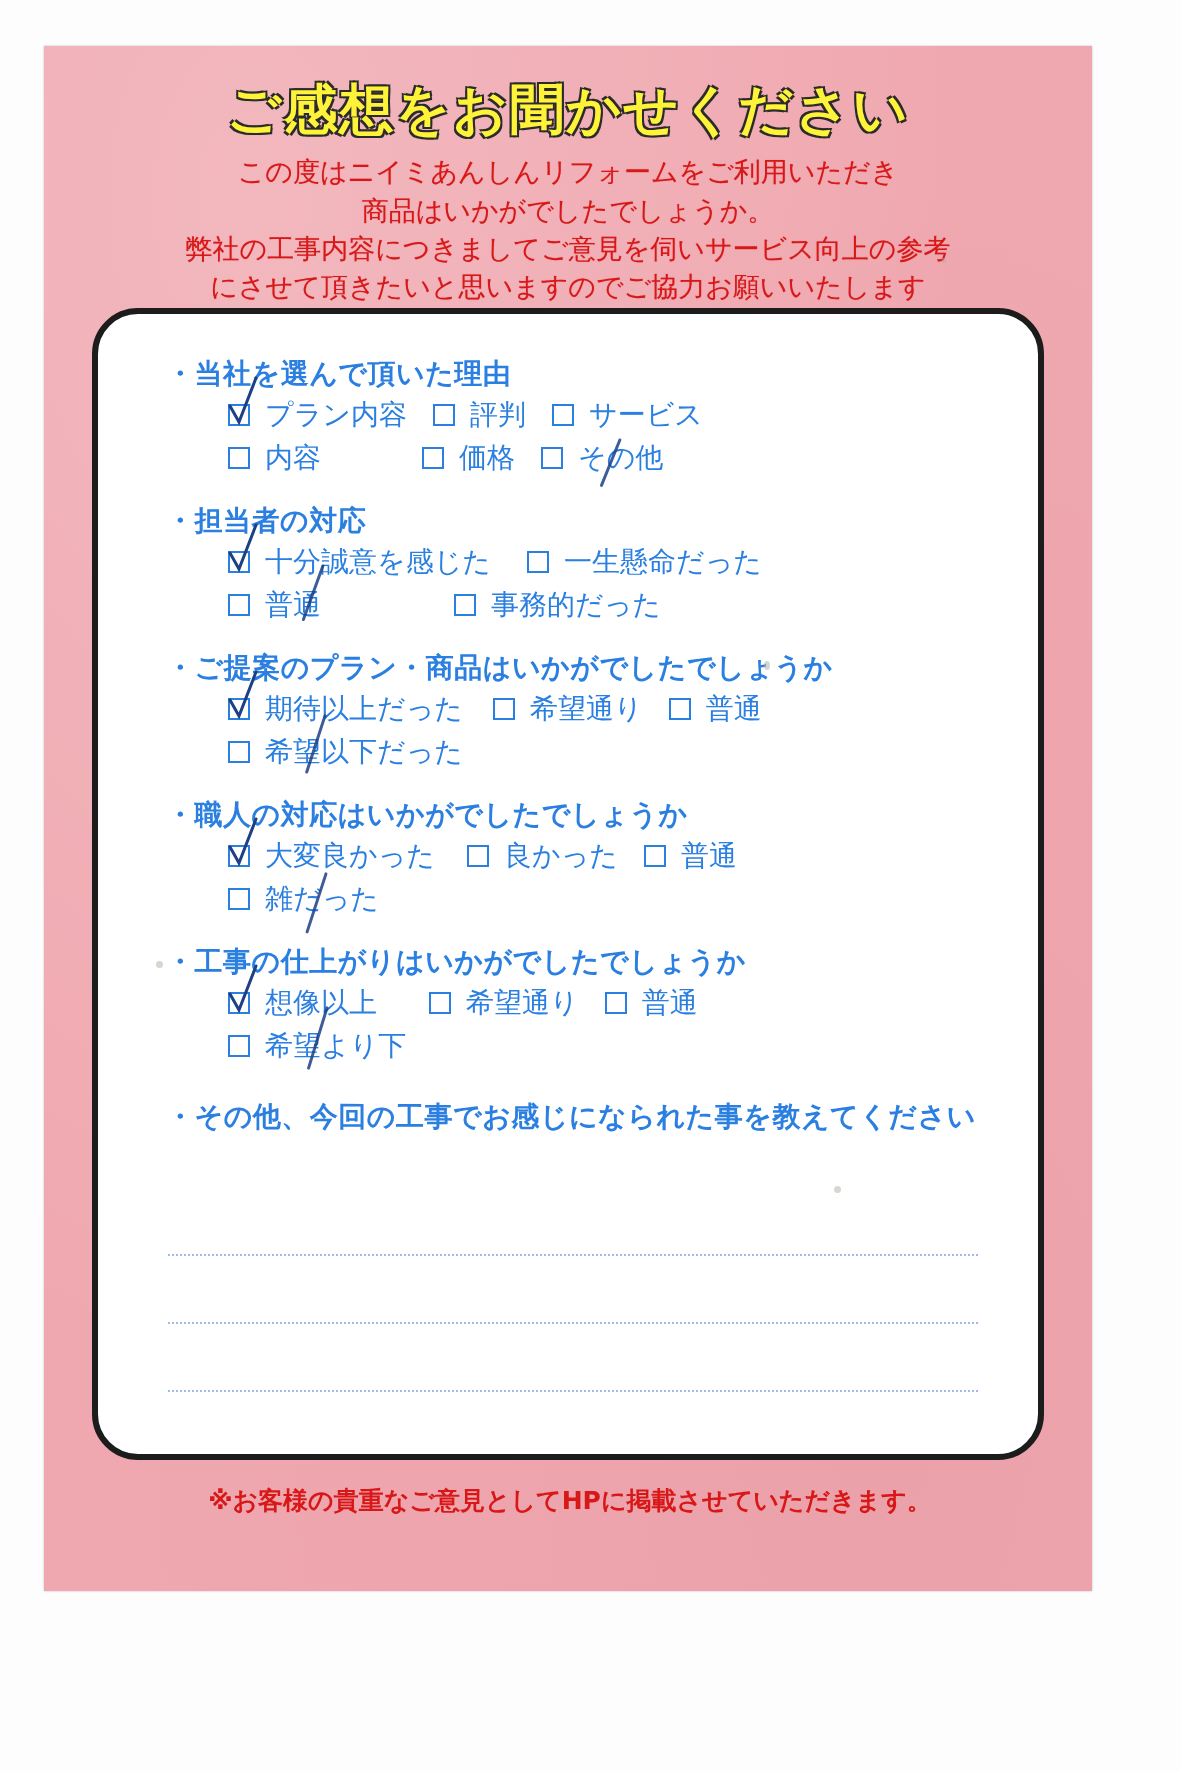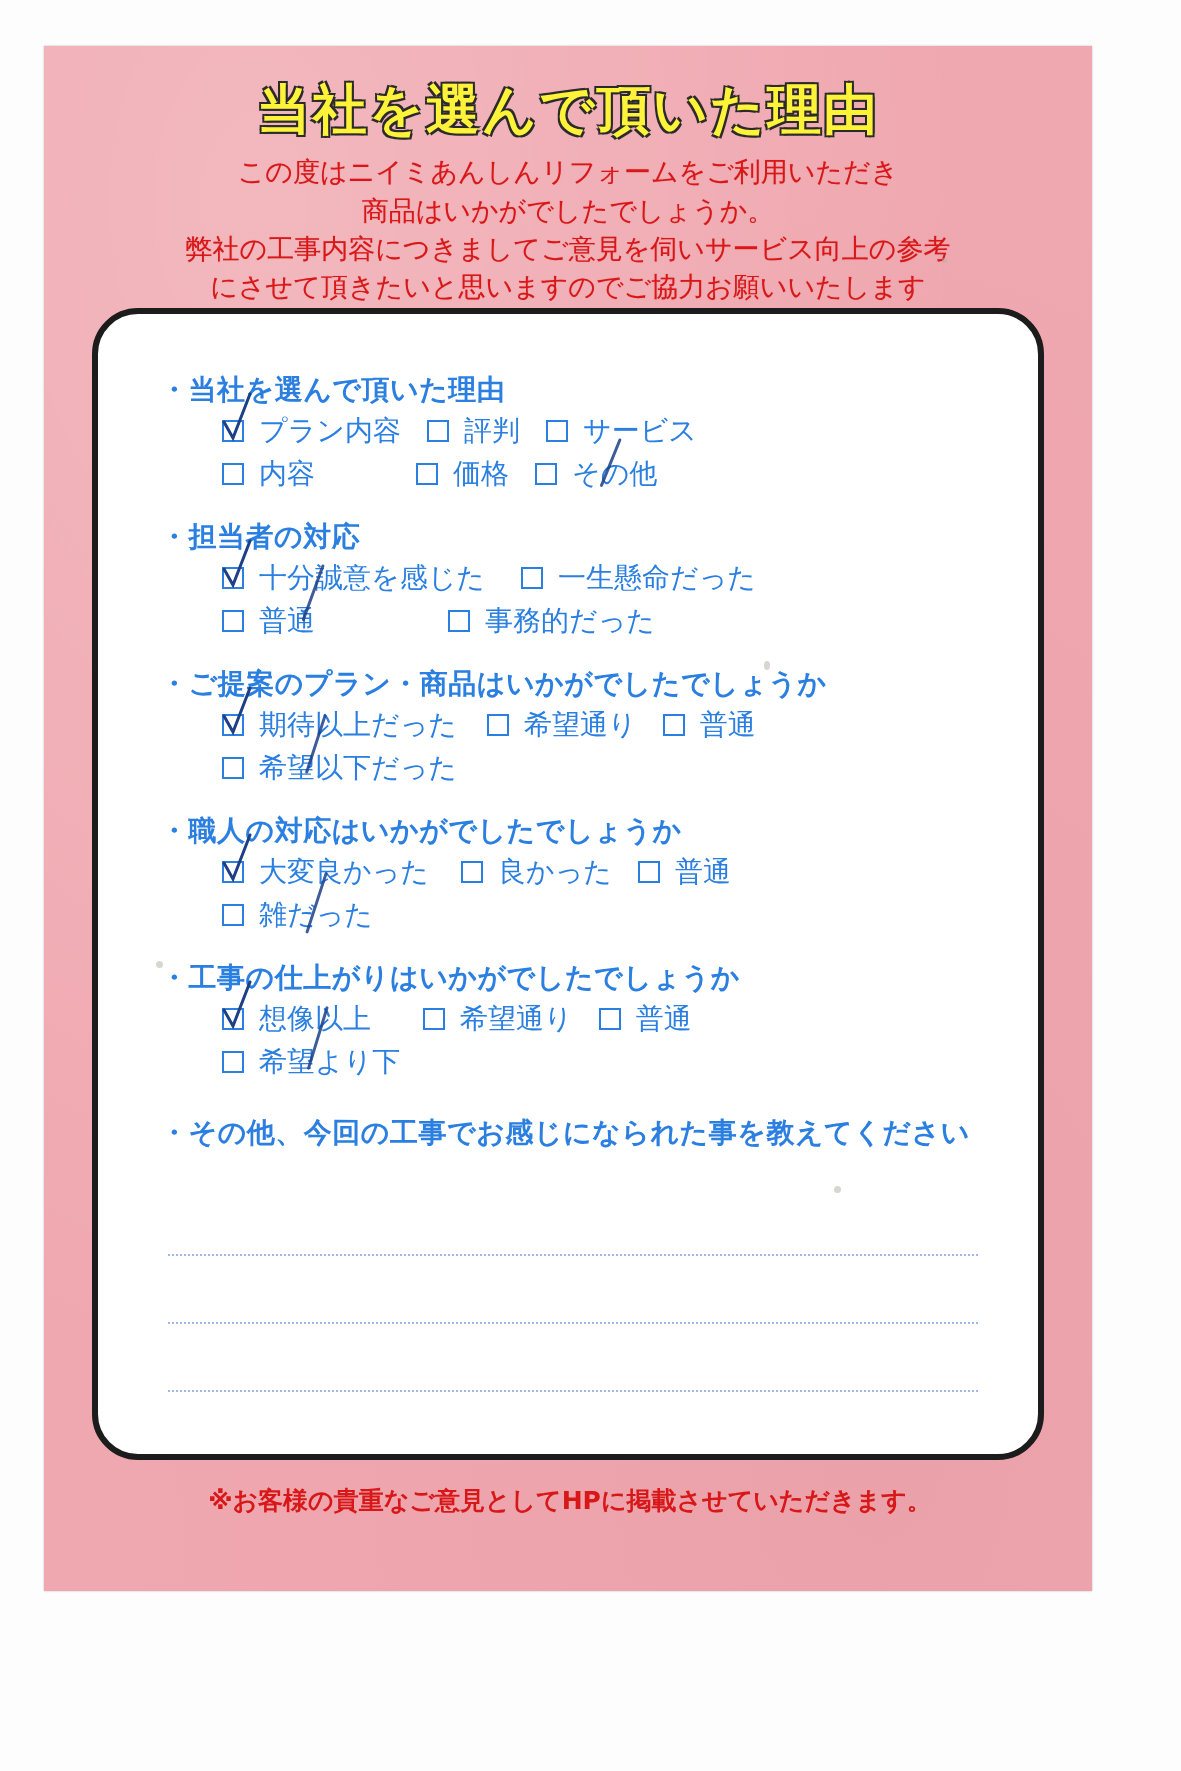--- a/index.html
+++ b/index.html
@@ -75,24 +75,23 @@
     width: 952px;
     height: 1152px;
     background: #ffffff;
     border: 6px solid #1c1c1c;
     border-radius: 46px;
     box-sizing: border-box;
   }
 
   .q-list {
     position: absolute;
-    left: 62px;
+    left: 68px;
     top: 42px;
     right: 30px;
-    margin-top: 16px;
   }
 
   .question {
     margin-bottom: 26px;
   }
   .q-title {
     color: #2a7fe0;
     font-size: 28px;
     line-height: 1.25;
     font-weight: 600;
@@ -186,21 +185,21 @@
     opacity: 0.55;
   }
 </style>
 </head>
 <body>
 
 <div class="scan-page">
 
   <div class="survey-card">
 
-    <h1 class="head-title">当社を選んで頂いた理由</h1>
+    <h1 class="head-title">ご感想をお聞かせください</h1>
 
     <div class="head-lines">
       <div>この度はニイミあんしんリフォームをご利用いただき</div>
       <div>商品はいかがでしたでしょうか。</div>
       <div>弊社の工事内容につきましてご意見を伺いサービス向上の参考</div>
       <div>にさせて頂きたいと思いますのでご協力お願いいたします</div>
     </div>
 
     <div class="form-area">
 

